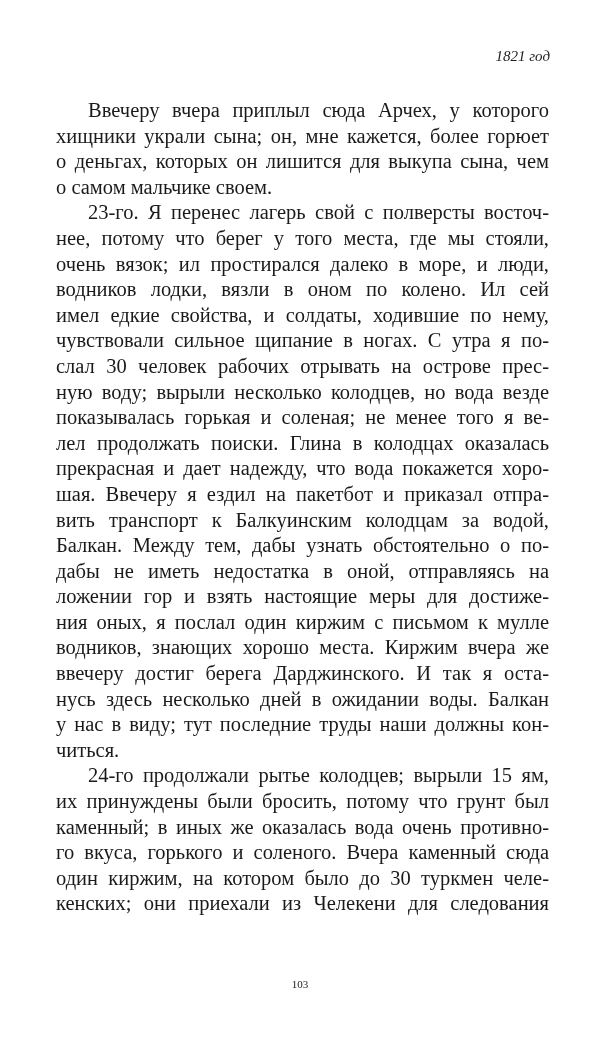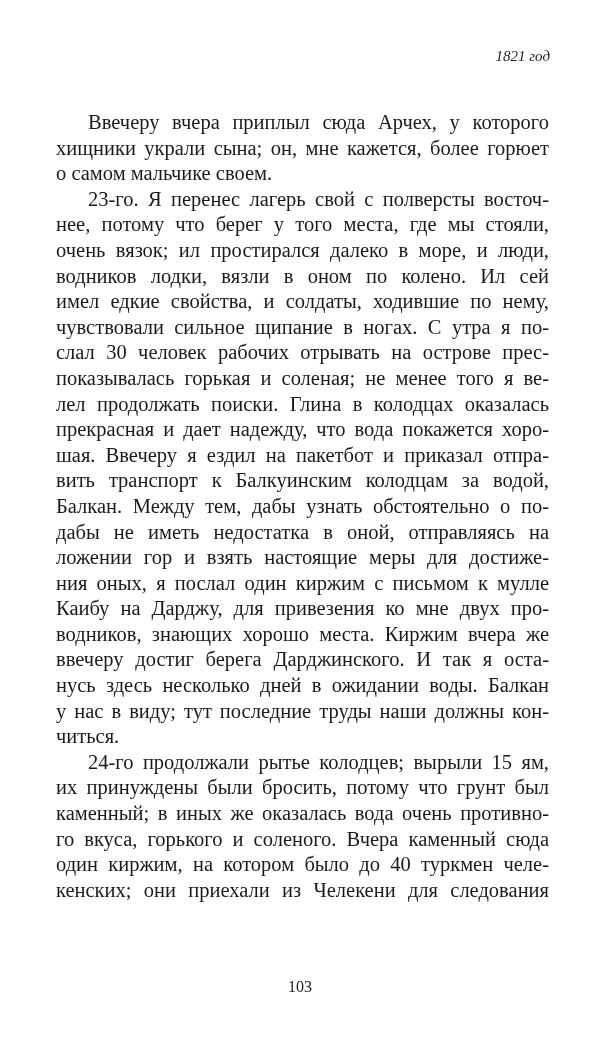--- a/index.html
+++ b/index.html
@@ -4,72 +4,73 @@
 <style>
   html, body { margin:0; padding:0; background:#ffffff; }
   body { width:600px; height:1047px; position:relative; overflow:hidden; }
   .page { position:absolute; left:0; top:0; width:600px; height:789px; background:#ffffff; }
   .header {
     position:absolute; right:50px; top:48px;
     font-family:"Liberation Serif", serif; font-style:italic;
     font-size:15px; color:#222;
   }
   .body-text {
-    position:absolute; left:56px; top:110px; width:493px;
+    position:absolute; left:56px; top:98px; width:493px;
     font-family:"Liberation Serif", serif; font-size:20.5px; color:#1a1a1a;
     line-height:25.6px;
   }
   .line { display:block; white-space:nowrap; text-align:justify; text-align-last:justify; height:25.6px; }
   .line.last { text-align-last:left; }
   .line.indent { padding-left:32px; }
   .pagenum {
     position:absolute; left:0; width:600px; top:978px; text-align:center;
-    font-family:"Liberation Serif", serif; font-size:16px; color:#222;
+    font-family:"Liberation Serif", serif; font-size:11px; color:#222;
   }
 </style>
 </head>
 <body>
 
 <div class="page">
   <div class="header">1821 год</div>
 
   <div class="body-text">
     <div>
       <span class="line indent">Ввечеру вчера приплыл сюда Арчех, у которого</span>
       <span class="line">хищники украли сына; он, мне кажется, более горюет</span>
+      <span class="line">о деньгах, которых он лишится для выкупа сына, чем</span>
       <span class="line last">о самом мальчике своем.</span>
     </div>
     <div>
       <span class="line indent">23-го. Я перенес лагерь свой с полверсты восточ-</span>
       <span class="line">нее, потому что берег у того места, где мы стояли,</span>
       <span class="line">очень вязок; ил простирался далеко в море, и люди,</span>
       <span class="line">водников лодки, вязли в оном по колено. Ил сей</span>
       <span class="line">имел едкие свойства, и солдаты, ходившие по нему,</span>
       <span class="line">чувствовали сильное щипание в ногах. С утра я по-</span>
       <span class="line">слал 30 человек рабочих отрывать на острове прес-</span>
+      <span class="line">ную воду; вырыли несколько колодцев, но вода везде</span>
       <span class="line">показывалась горькая и соленая; не менее того я ве-</span>
       <span class="line">лел продолжать поиски. Глина в колодцах оказалась</span>
       <span class="line">прекрасная и дает надежду, что вода покажется хоро-</span>
       <span class="line">шая. Ввечеру я ездил на пакетбот и приказал отпра-</span>
       <span class="line">вить транспорт к Балкуинским колодцам за водой,</span>
       <span class="line">Балкан. Между тем, дабы узнать обстоятельно о по-</span>
       <span class="line">дабы не иметь недостатка в оной, отправляясь на</span>
       <span class="line">ложении гор и взять настоящие меры для достиже-</span>
       <span class="line">ния оных, я послал один киржим с письмом к мулле</span>
-      <span class="line">Каибу на Дарджу, для привезения ко мне двух про-</span>
       <span class="line">водников, знающих хорошо места. Киржим вчера же</span>
       <span class="line">ввечеру достиг берега Дарджинского. И так я оста-</span>
       <span class="line">нусь здесь несколько дней в ожидании воды. Балкан</span>
       <span class="line">у нас в виду; тут последние труды наши должны кон-</span>
       <span class="line last">читься.</span>
     </div>
     <div>
       <span class="line indent">24-го продолжали рытье колодцев; вырыли 15 ям,</span>
       <span class="line">их принуждены были бросить, потому что грунт был</span>
       <span class="line">каменный; в иных же оказалась вода очень противно-</span>
       <span class="line">го вкуса, горького и соленого. Вчера каменный сюда</span>
-      <span class="line">один киржим, на котором было до 40 туркмен челе-</span>
+      <span class="line">один киржим, на котором было до 30 туркмен челе-</span>
       <span class="line">кенских; они приехали из Челекени для следования</span>
     </div>
   </div>
 
   <div class="pagenum">103</div>
 </div>
 
 </body></html>

